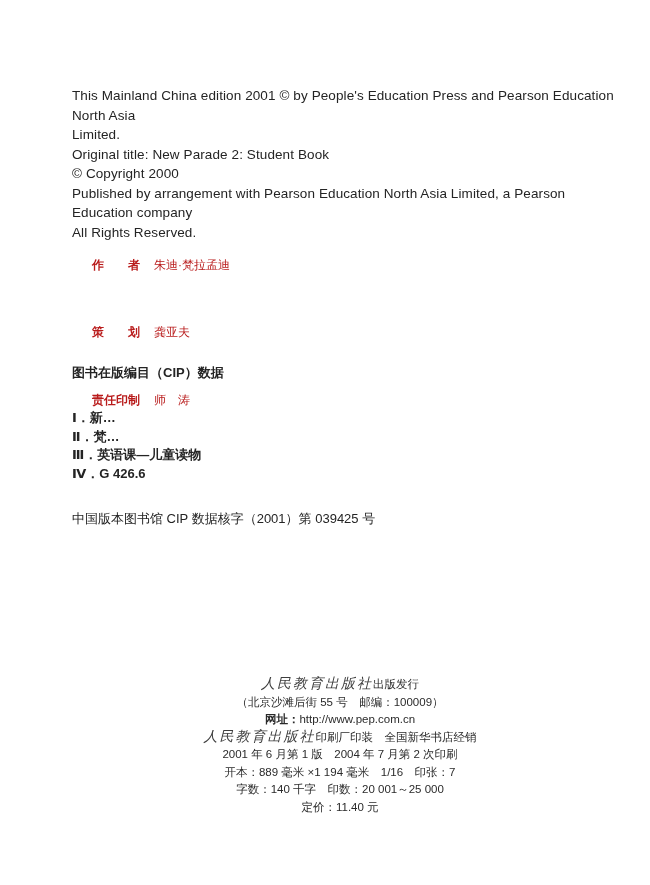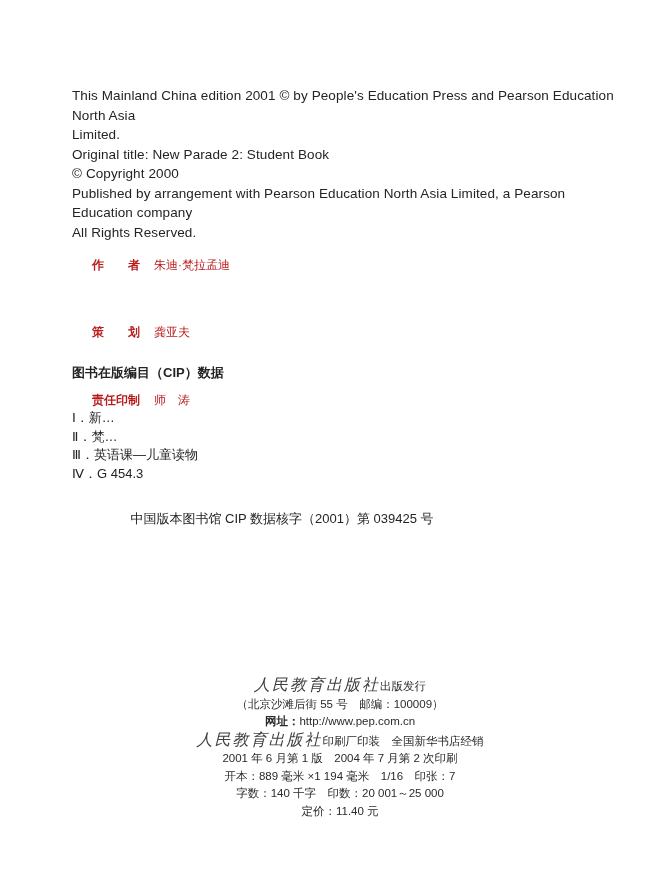--- a/index.html
+++ b/index.html
@@ -45,38 +45,38 @@
     font-size: 13px;
     color: #242424;
     margin-top: 8px;
   }
   .cip .cip-header {
     font-weight: bold;
     line-height: 18px;
     margin-bottom: 6px;
   }
   .cip .cip-line { line-height: 19px; white-space: pre; }
-  .cip .cip-items { margin-top: 27px; list-style: none; }
+  .cip .cip-items { margin-top: 27px; list-style: none; font-weight: bold; }
   .cip .cip-items li { line-height: 18.5px; white-space: pre; }
-  .cip .cip-record { margin-top: 27px; line-height: 18px; white-space: pre; text-align: center; }
+  .cip .cip-record { margin-top: 27px; line-height: 18px; white-space: pre; }
 
   
   .colophon {
     position: absolute;
     left: 0; right: 0; top: 676px;
     text-align: center;
     font-size: 11.5px;
     color: #2a2a2a;
     transform: translateX(15px);
   }
   .colophon .fline { line-height: 17.5px; white-space: pre; }
   .colophon .logo-script {
-    font-family: Liberation Serif, serif;
+    font-family: Liberation Mono, monospace;
     font-style: italic;
-    font-size: 16px;
+    font-size: 14px;
     letter-spacing: 2px;
     color: #3d3d3d;
   }
   .colophon .b { font-weight: bold; }
 </style>
 </head>
 <body>
 
 <div class="page">
 
@@ -100,21 +100,21 @@
       <span class="clabel">责任印制</span><span class="cvalue">师　涛</span>
     </div>
   </section>
 
   <section class="cip">
     <div class="cip-header">图书在版编目（CIP）数据</div>
     <ul class="cip-items">
       <li>Ⅰ．新…</li>
       <li>Ⅱ．梵…</li>
       <li>Ⅲ．英语课—儿童读物</li>
-      <li>Ⅳ．G 454.3</li>
+      <li>Ⅳ．G 426.6</li>
     </ul>
     <div class="cip-record">中国版本图书馆 CIP 数据核字（2001）第 039425 号</div>
   </section>
 
   <footer class="colophon">
     <div class="fline"><span class="logo-script">人民教育出版社</span><span>出版发行</span></div>
     <div class="fline">（北京沙滩后街 55 号　邮编：100009）</div>
     <div class="fline"><span class="b">网址：</span><span>http://www.pep.com.cn</span></div>
     <div class="fline"><span class="logo-script">人民教育出版社</span><span>印刷厂印装　全国新华书店经销</span></div>
     <div class="fline">2001 年 6 月第 1 版　2004 年 7 月第 2 次印刷</div>

